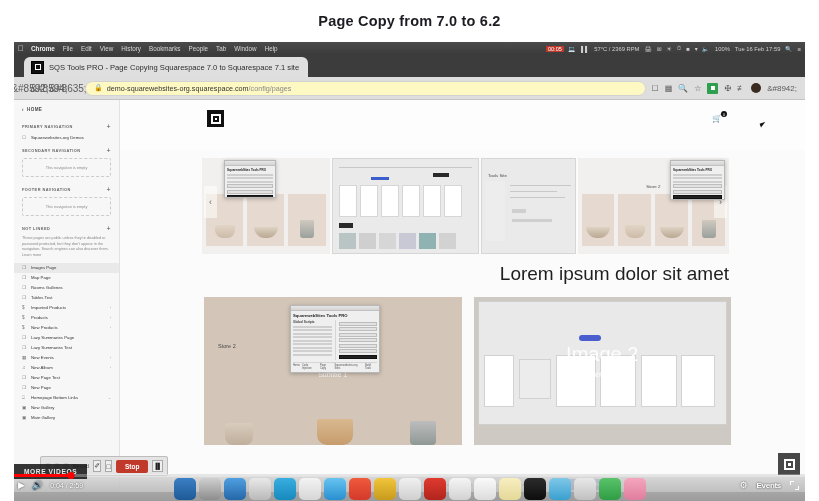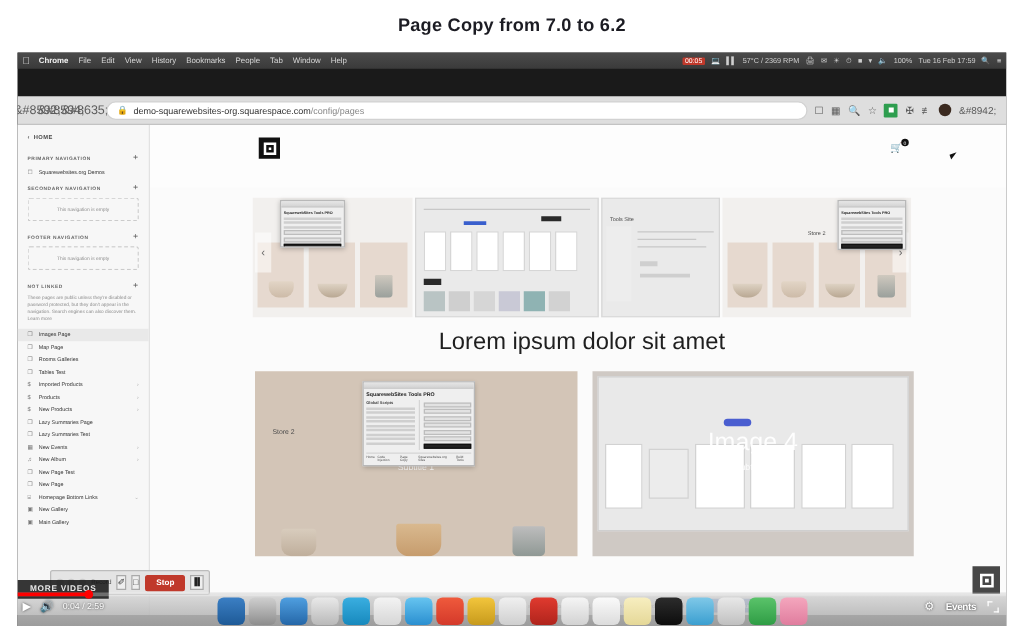--- a/index.html
+++ b/index.html
@@ -65,21 +65,21 @@
   #chrome-toolbar {
     position: absolute; left: 0; top: 35px; width: 791px; height: 23px;
     background: #dedede; display: flex; align-items: center; padding: 0 8px;
     border-bottom: 1px solid #c3c3c3;
   }
   .nav-ico {
     width: 16px; height: 16px; display: flex; align-items: center; justify-content: center;
     color: #5c5c5c; font-size: 10px; margin-right: 3px;
   }
   #omnibox {
-    flex: 1; height: 15px; background: #ffffff; border-radius: 8px;
+    flex: 1; height: 15px; background: #fef9c3; border-radius: 8px;
     display: flex; align-items: center; gap: 4px; padding: 0 8px;
     margin: 0 6px; border: 1px solid #d2d2d2;
   }
   #omnibox .lock { font-size: 7px; color: #4a4a4a; }
   #omnibox .url { font-size: 7.2px; color: #333; white-space: nowrap; }
   #omnibox .url .dim { color: #888; }
   #toolbar-right { display: flex; align-items: center; gap: 6px; }
   #toolbar-right .ti { font-size: 8px; color: #5a5a5a; }
   .ext-green {
     width: 11px; height: 11px; background: #2e9e4f;
@@ -184,21 +184,21 @@
   .screenshot-panel {
     background: #eaeaea; border: 1px solid #d6d6d6; position: relative; overflow: hidden;
   }
   .mini-line { position: absolute; background: #c8c8c8; height: 1px; }
   .mini-block { position: absolute; background: #cfcfcf; }
   .mini-dark { position: absolute; background: #2a2a2a; }
   .mini-card { position: absolute; background: #fff; border: 1px solid #d6d6d6; }
   
   #headline {
     position: absolute; left: 82px; top: 163px; width: 527px;
-    text-align: center; font-size: 19px; color: #1f1f1f; font-weight: normal;
+    text-align: right; font-size: 19px; color: #1f1f1f; font-weight: normal;
   }
   
   #image-blocks {
     position: absolute; left: 84px; top: 197px; width: 527px; height: 148px;
     display: flex; gap: 12px;
   }
   .img-block {
     flex: 1; position: relative; background: #d3c5b7; overflow: hidden;
   }
   .img-block .overlay-title {
@@ -337,20 +337,28 @@
       <span class="st">■</span>
       <span class="st">▾</span>
       <span class="st">🔈</span>
       <span class="st">100%</span>
       <span class="st">Tue 16 Feb  17:59</span>
       <span class="st">🔍</span>
       <span class="st">≡</span>
     </span>
   </div>
 
+  <div id="chrome-tabstrip">
+    <div id="tab">
+      <span class="favicon">
+          <i></i>
+        </span>
+      <span class="tab-title">SQS Tools PRO - Page Copying Squarespace 7.0 to Squarespace 7.1 site</span>
+    </div>
+  </div>
 
   <div id="chrome-toolbar">
     <span class="nav-ico">&amp;#8592;</span>
     <span class="nav-ico">&amp;#8594;</span>
     <span class="nav-ico">&amp;#8635;</span>
     <div id="omnibox">
       <span class="lock">🔒</span>
       <span class="url"><span>demo-squarewebsites-org.squarespace.com</span><span class="dim">/config/pages</span></span>
     </div>
     <span id="toolbar-right">
@@ -592,21 +600,21 @@
         </div>
         <div class="img-block" style="background:#cfc9c4">
           <div style="position:absolute;inset:4px 4px 20px 4px;background:#e9e9e9;border:1px solid #cfcfcf"></div>
           <div style="position:absolute;left:10px;top:58px;width:30px;height:52px;background:#fff;border:1px solid #d2d2d2"></div>
           <div style="position:absolute;left:45px;top:62px;width:32px;height:40px;background:#ececec;border:1px solid #d2d2d2"></div>
           <div style="position:absolute;left:82px;top:58px;width:40px;height:52px;background:#fff;border:1px solid #d2d2d2"></div>
           <div style="position:absolute;left:126px;top:58px;width:36px;height:52px;background:#fff;border:1px solid #d2d2d2"></div>
           <div style="position:absolute;left:167px;top:58px;width:36px;height:52px;background:#fff;border:1px solid #d2d2d2"></div>
           <div style="position:absolute;left:207px;top:58px;width:34px;height:52px;background:#fff;border:1px solid #d2d2d2"></div>
           <div style="position:absolute;left:41%;top:38px;width:22px;height:6px;border-radius:3px;background:#4a5ed0"></div>
-          <div class="overlay-title">Image 4</div>
+          <div class="overlay-title">Image 2</div>
           <div class="overlay-sub">Subtitle 2</div>
         </div>
       </div>
 
       <div class="sqs-panel" style="left:170px;top:205px;width:90px;height:68px">
         <div class="pt"></div>
         <div class="pbody">
           <div class="ptitle">SquarewebSites Tools PRO</div>
           <div style="display:flex;gap:3px;margin-top:2px">
             <div style="flex:1">

